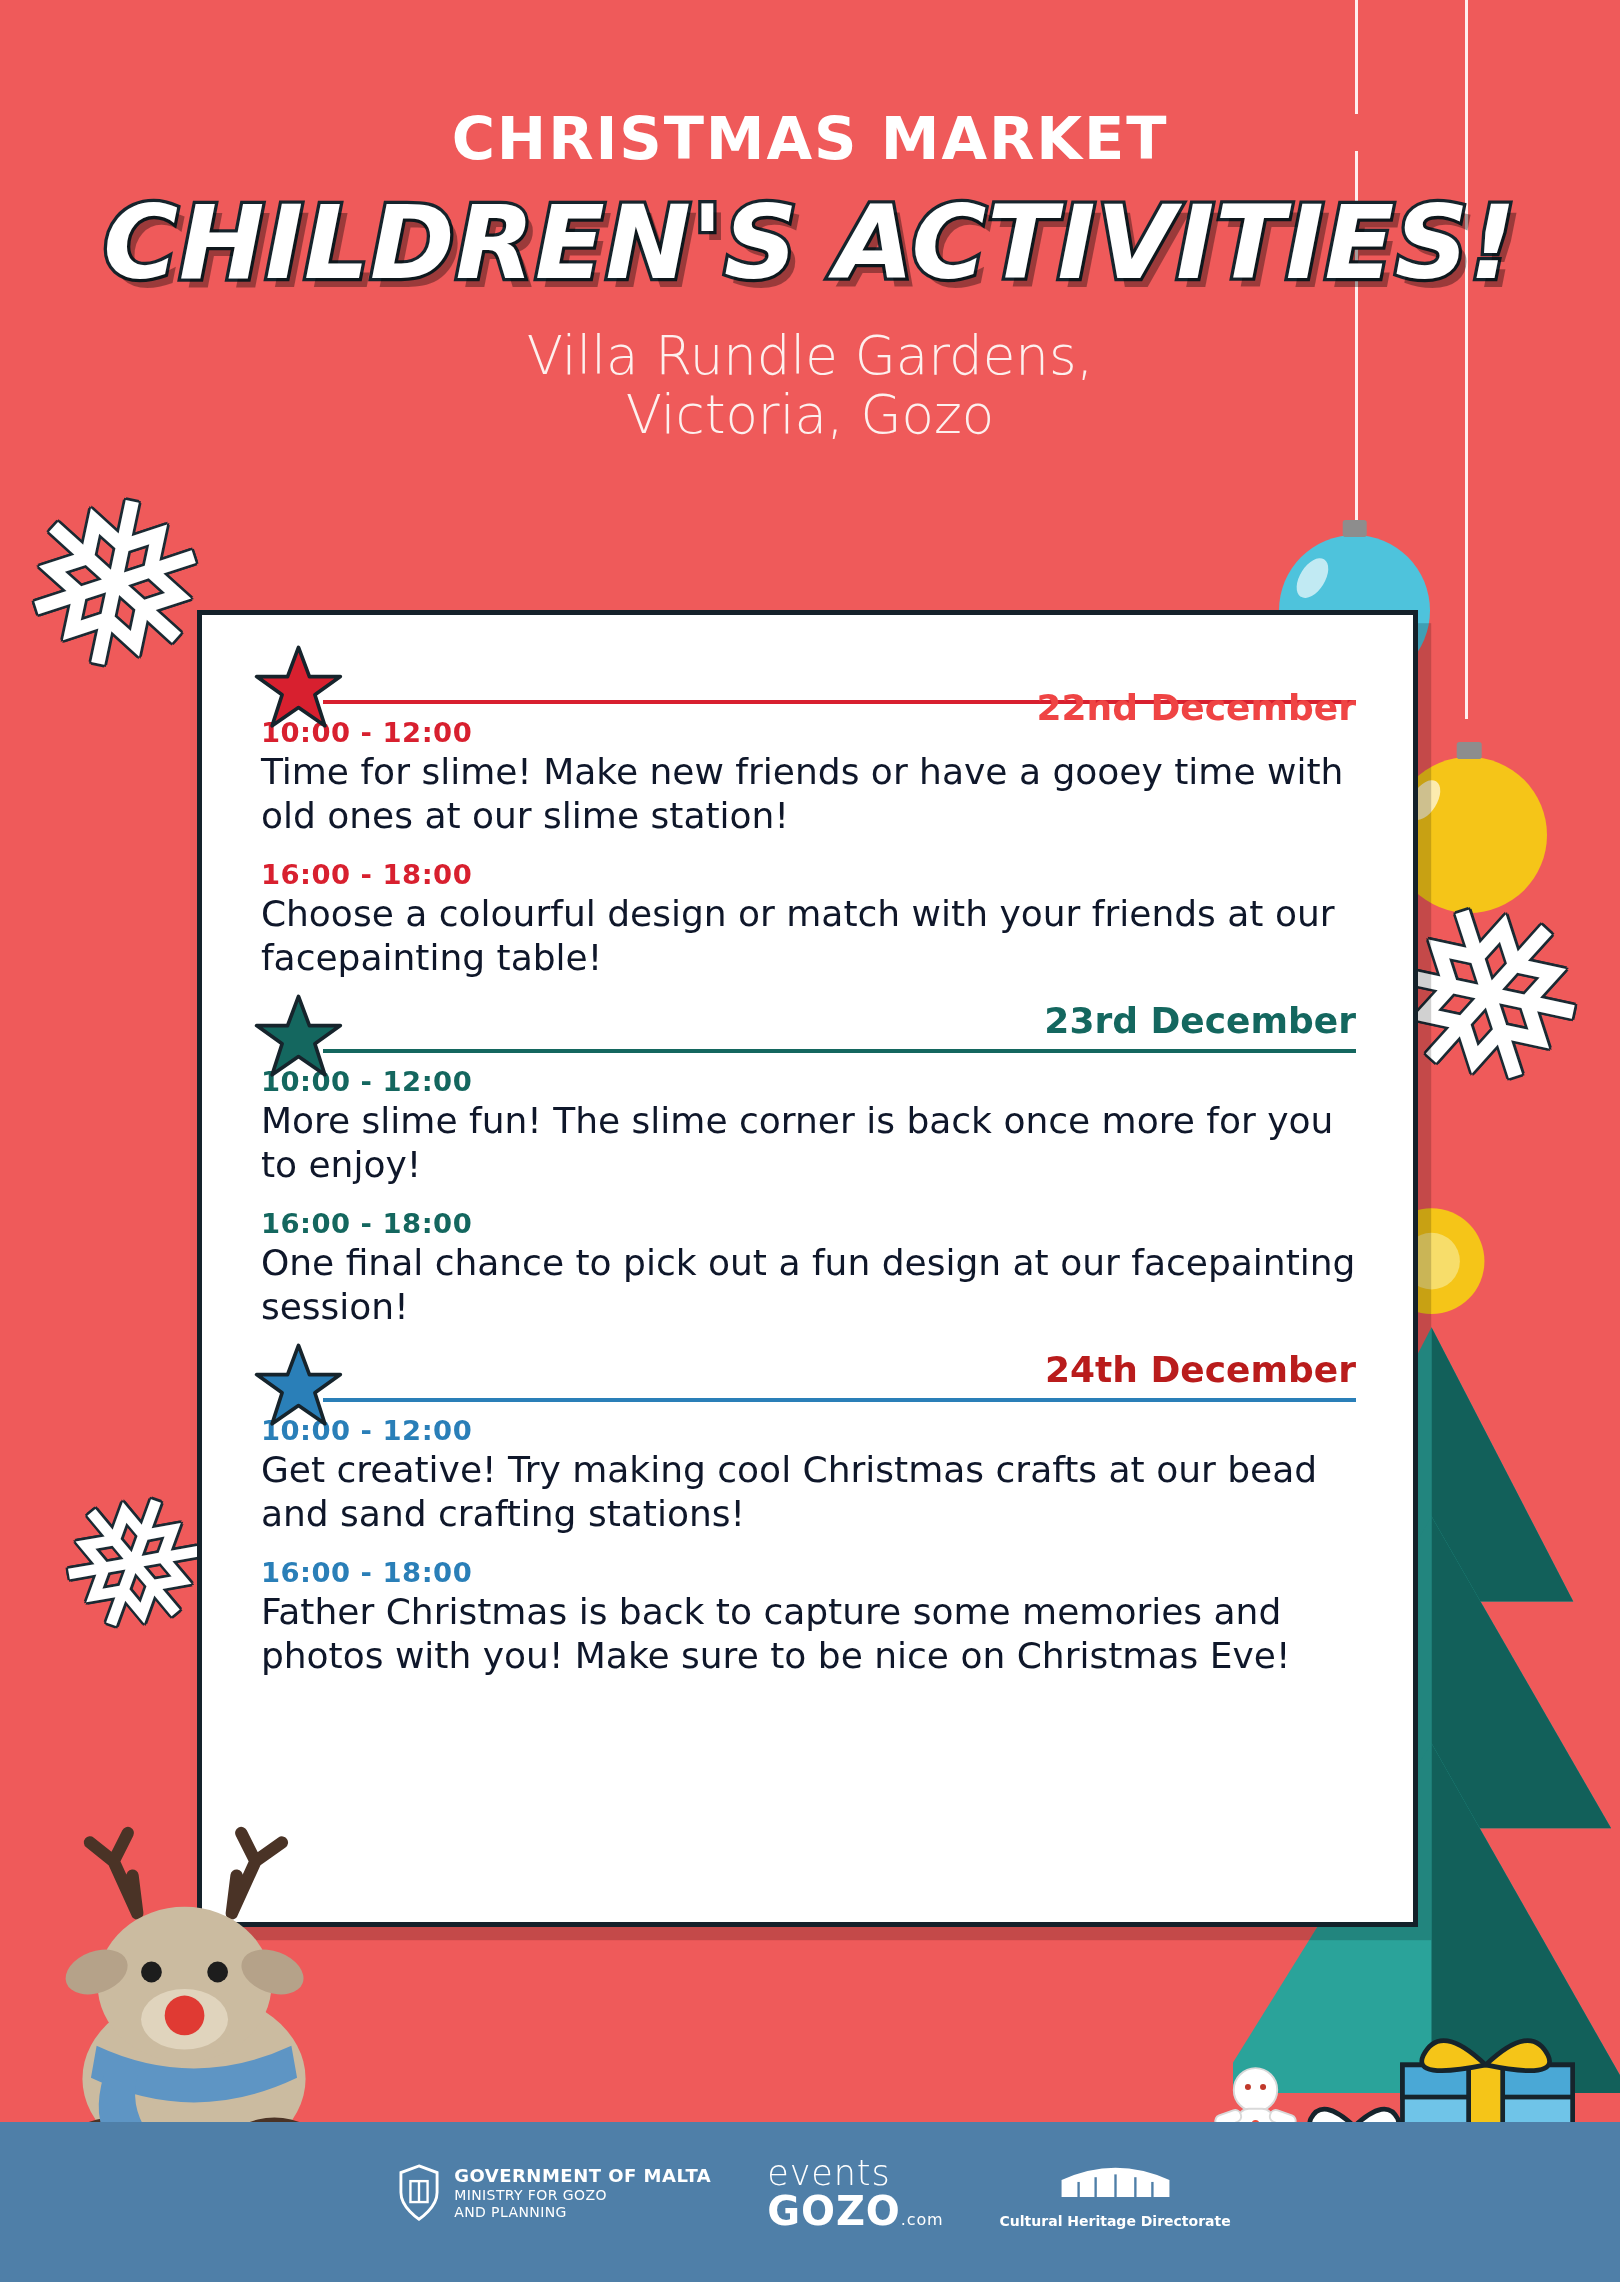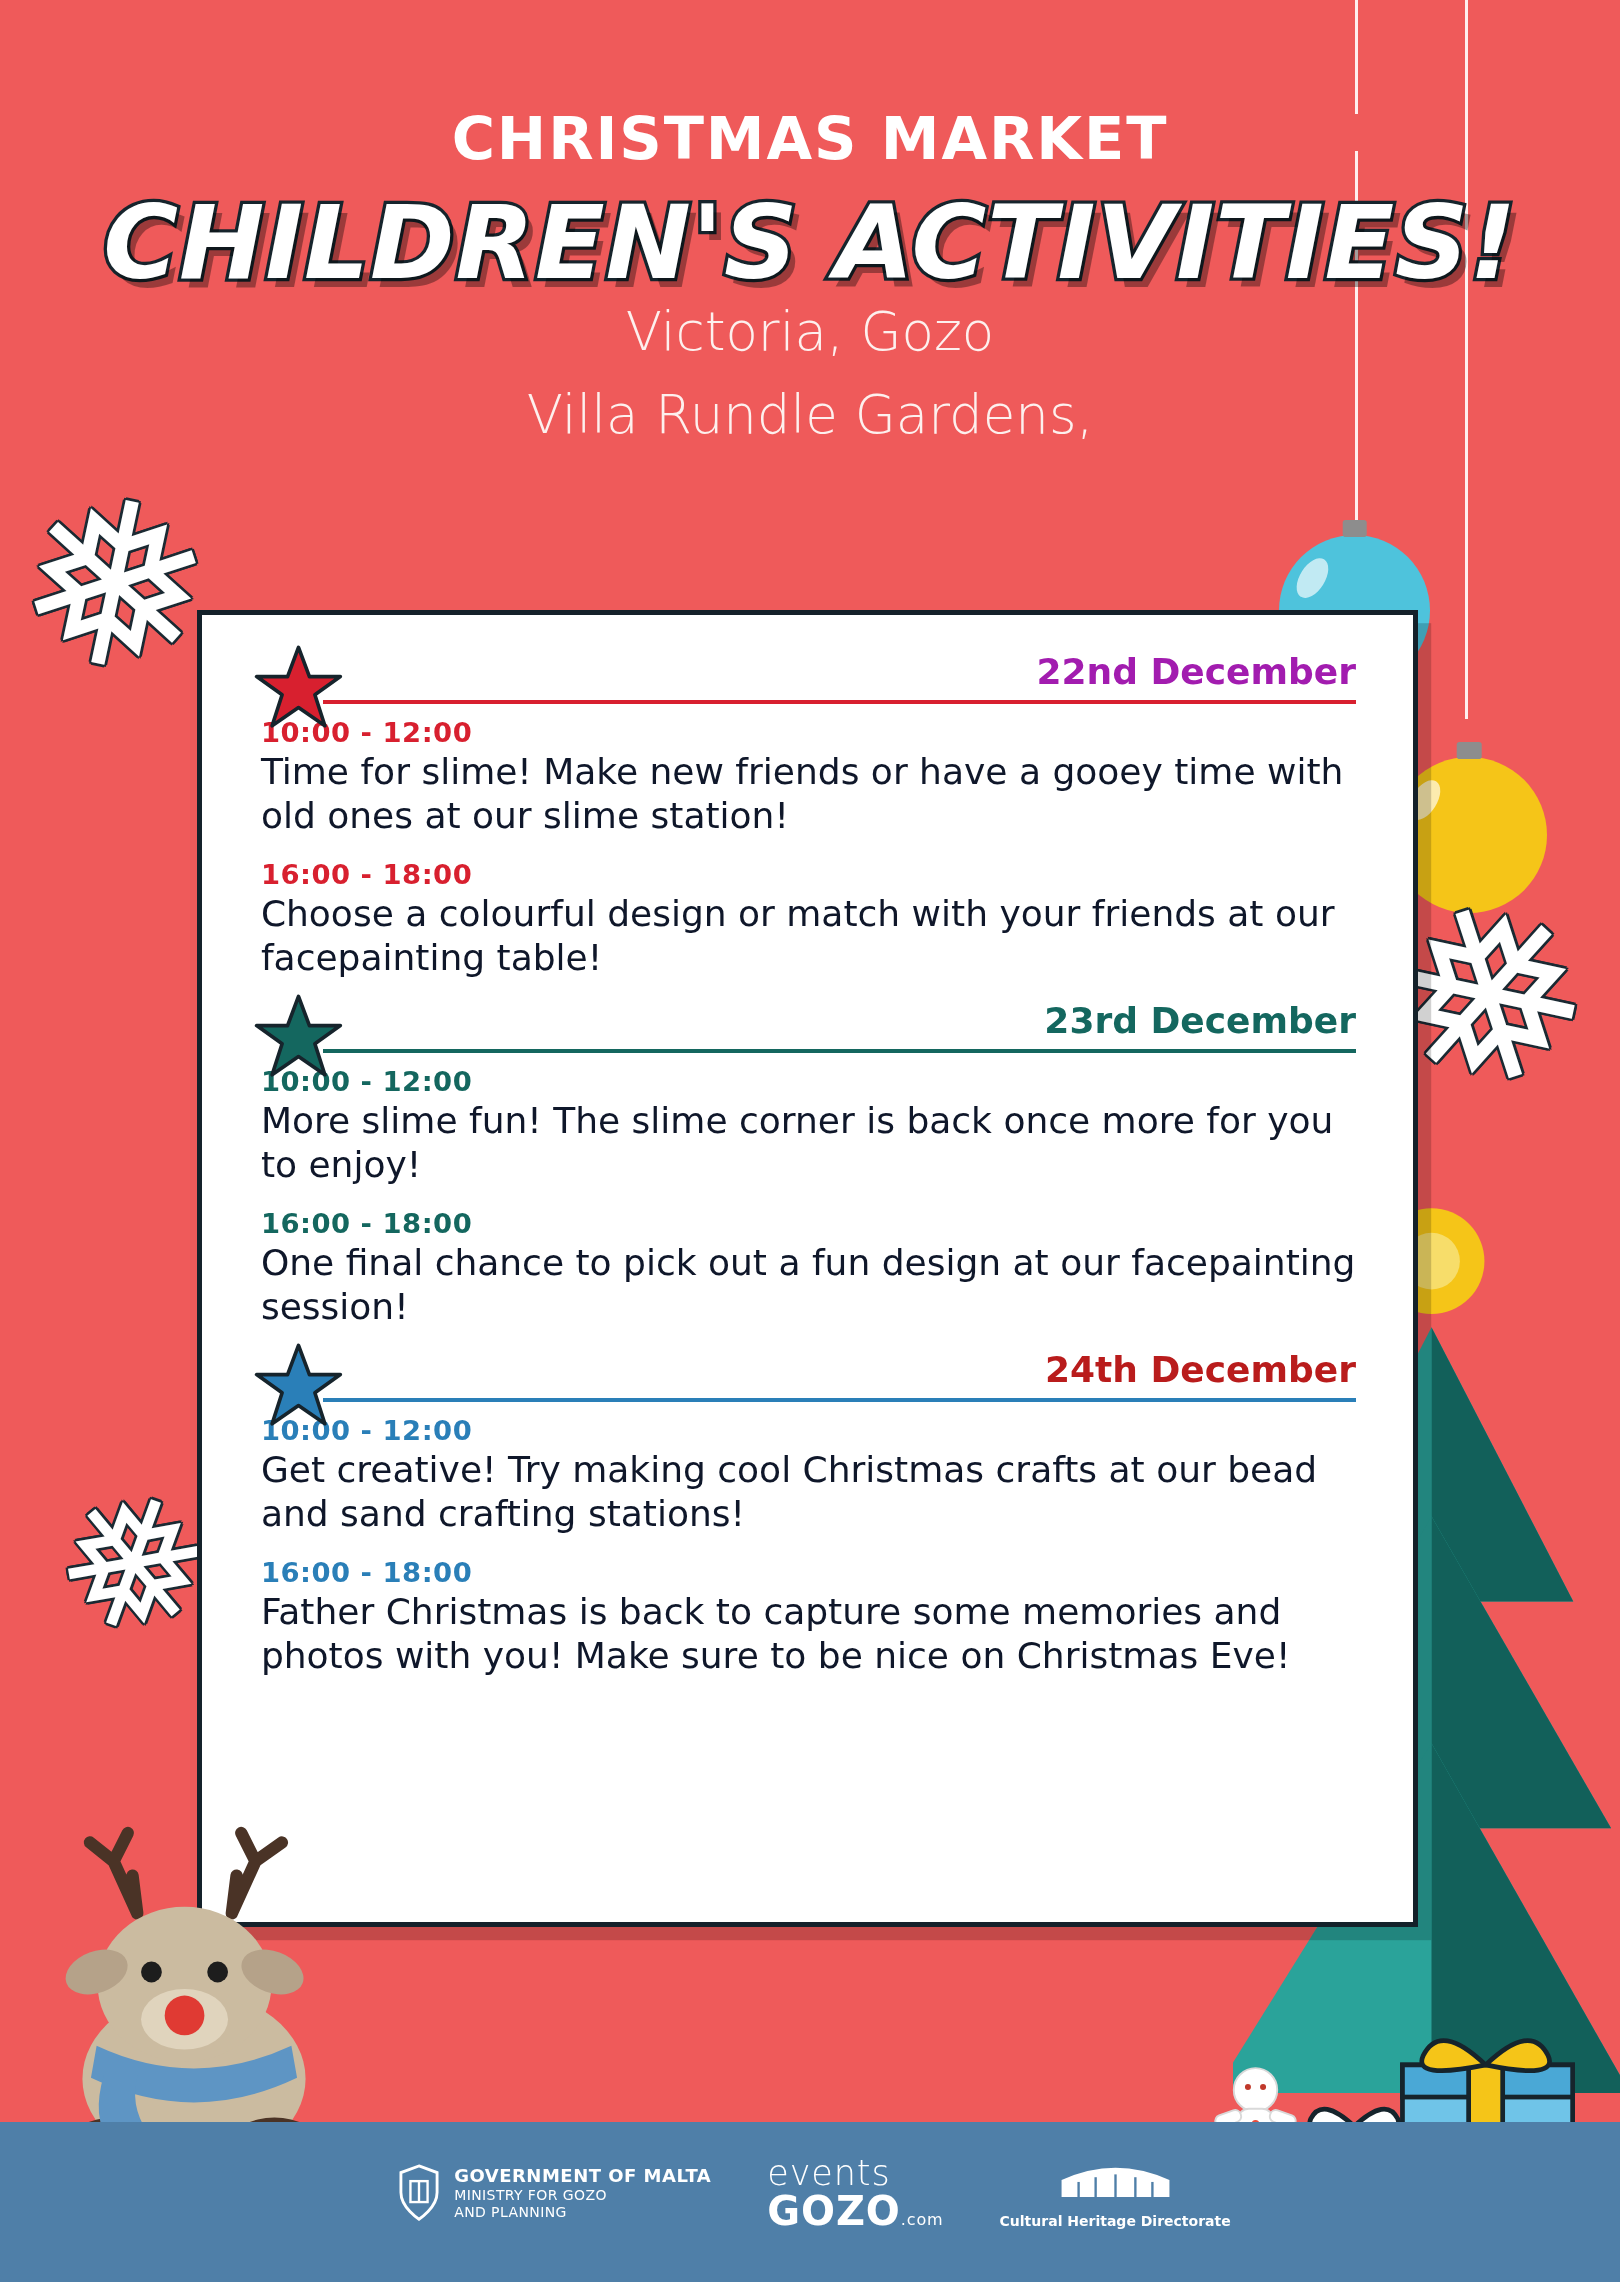--- a/index.html
+++ b/index.html
@@ -210,22 +210,22 @@
     <div class="shine"></div>
   </div>
 
   <div class="snowflake" style="left:19px;  top:473px;  font-size:227px; transform:rotate(12deg);">❅</div>
   <div class="snowflake" style="left:1391px; top:880px;  font-size:237px; transform:rotate(-18deg);">❅</div>
   <div class="snowflake" style="left:57px;  top:1476px; font-size:180px; transform:rotate(20deg);">❅</div>
 
   <div class="head-wrap">
     <div class="kicker">CHRISTMAS MARKET</div>
     <div class="maintitle">CHILDREN'S ACTIVITIES!</div>
+    <div class="venue">Villa Rundle Gardens,</div>
     <div class="venue" style="margin-top:0;">Victoria, Gozo</div>
-    <div class="venue">Villa Rundle Gardens,</div>
   </div>
 
   <svg id="tree" width="397" height="965" viewBox="0 0 420 1020">
     <circle cx="210" cy="60" r="56" fill="#f5c518"></circle>
     <circle cx="210" cy="60" r="30" fill="#f7dd6a"></circle>
     <polygon points="210,130 60,420 360,420" fill="#2aa39a"></polygon>
     <polygon points="210,130 210,420 360,420" fill="#12605a"></polygon>
     <polygon points="210,330 20,660 400,660" fill="#2aa39a"></polygon>
     <polygon points="210,330 210,660 400,660" fill="#12605a"></polygon>
     <polygon points="210,570 -20,940 420,940" fill="#2aa39a"></polygon>
@@ -234,21 +234,21 @@
 
   <div class="panel">
     <div class="panel-inner">
 
       <div class="day-block">
         <div class="day-head">
           <svg class="star" viewBox="0 0 100 100">
             <polygon points="50,6 62,38 96,38 68,58 79,92 50,72 21,92 32,58 4,38 38,38" fill="#d8202f" stroke="#16242c" stroke-width="4" stroke-linejoin="round"></polygon>
           </svg>
           <div class="rule" style="background:#d8202f;"></div>
-          <div class="day-name" style="color:#a21caf;">22nd December</div>
+          <div class="day-name" style="color:#ef4444;margin-top:36px;">22nd December</div>
         </div>
         <div class="slot">
           <div class="slot-time" style="color:#d8202f;">10:00 - 12:00</div>
           <div class="slot-desc">Time for slime! Make new friends or have a gooey time with old ones at our slime station!</div>
         </div>
         <div class="slot">
           <div class="slot-time" style="color:#d8202f;">16:00 - 18:00</div>
           <div class="slot-desc">Choose a colourful design or match with your friends at our facepainting table!</div>
         </div>
       </div>

